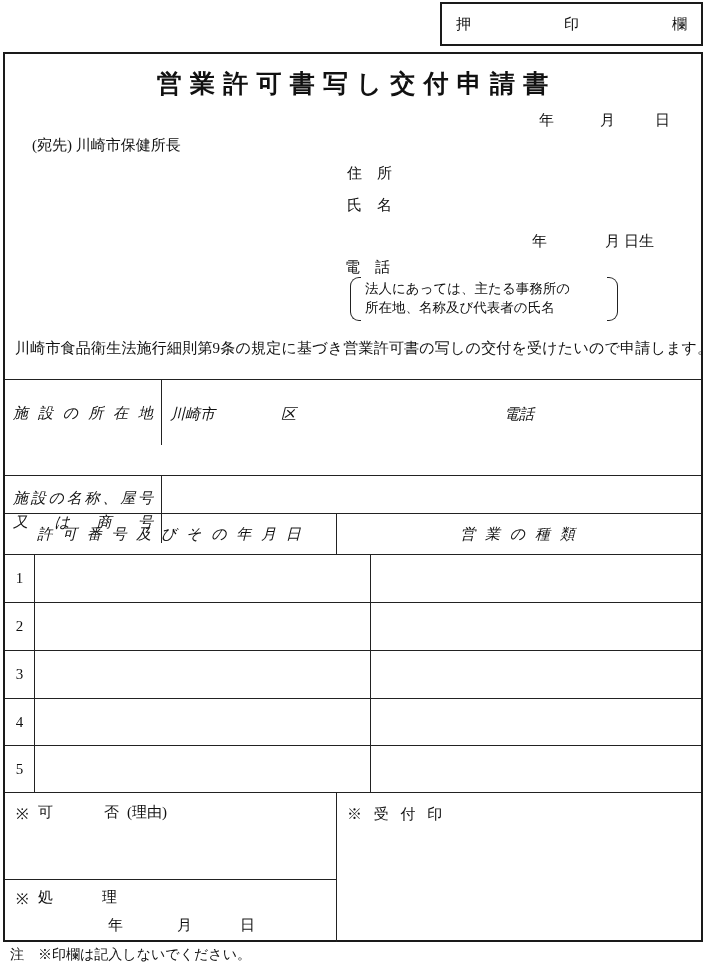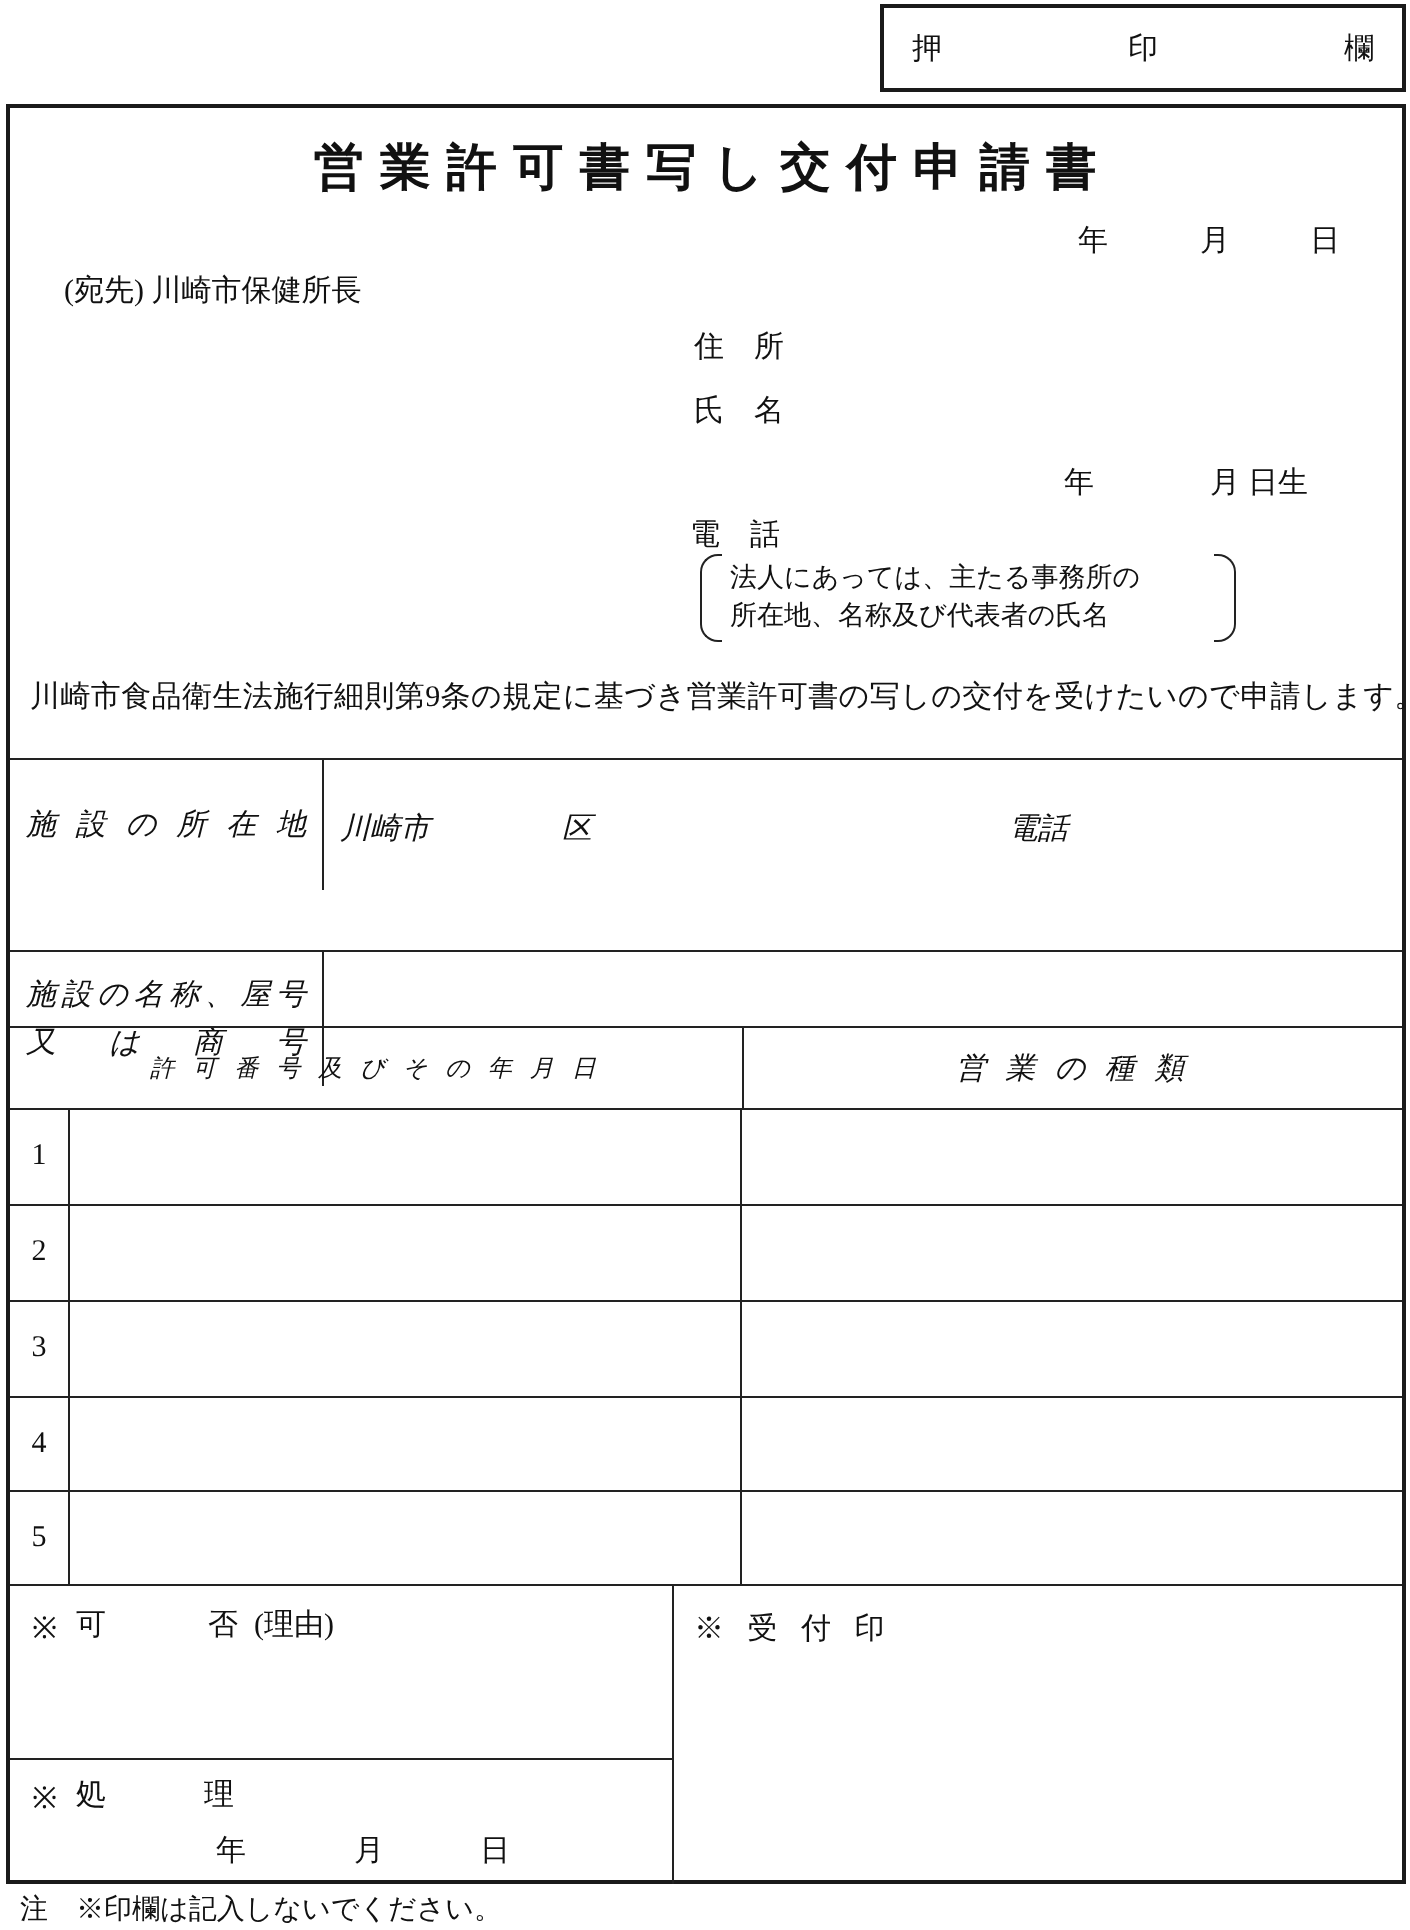--- a/index.html
+++ b/index.html
@@ -68,23 +68,23 @@
     display:flex; flex-direction:column; justify-content:center;
     padding:0 8px;
   }
   .jp-justify {
     text-align:justify; text-align-last:justify; width:100%;
     font-size:15px; line-height:1.6;
   }
   .content-cell { position:relative; flex:1; }
 
   .hdr-cell-left {
-    width:367px; border-right:1.4px solid #222; flex-shrink:0;
+    width:332px; border-right:1.4px solid #222; flex-shrink:0;
     display:flex; align-items:center; justify-content:center;
-    font-size:12px; letter-spacing:3px; white-space:nowrap;
+    font-size:15px; letter-spacing:3px; white-space:nowrap;
   }
   .hdr-cell-right {
     flex:1; display:flex; align-items:center; justify-content:center;
     font-size:15px; letter-spacing:3px; white-space:nowrap;
   }
 
   .prow {
     position:absolute; left:0; width:100%;
     border-top:1.4px solid #222; display:flex;
   }

